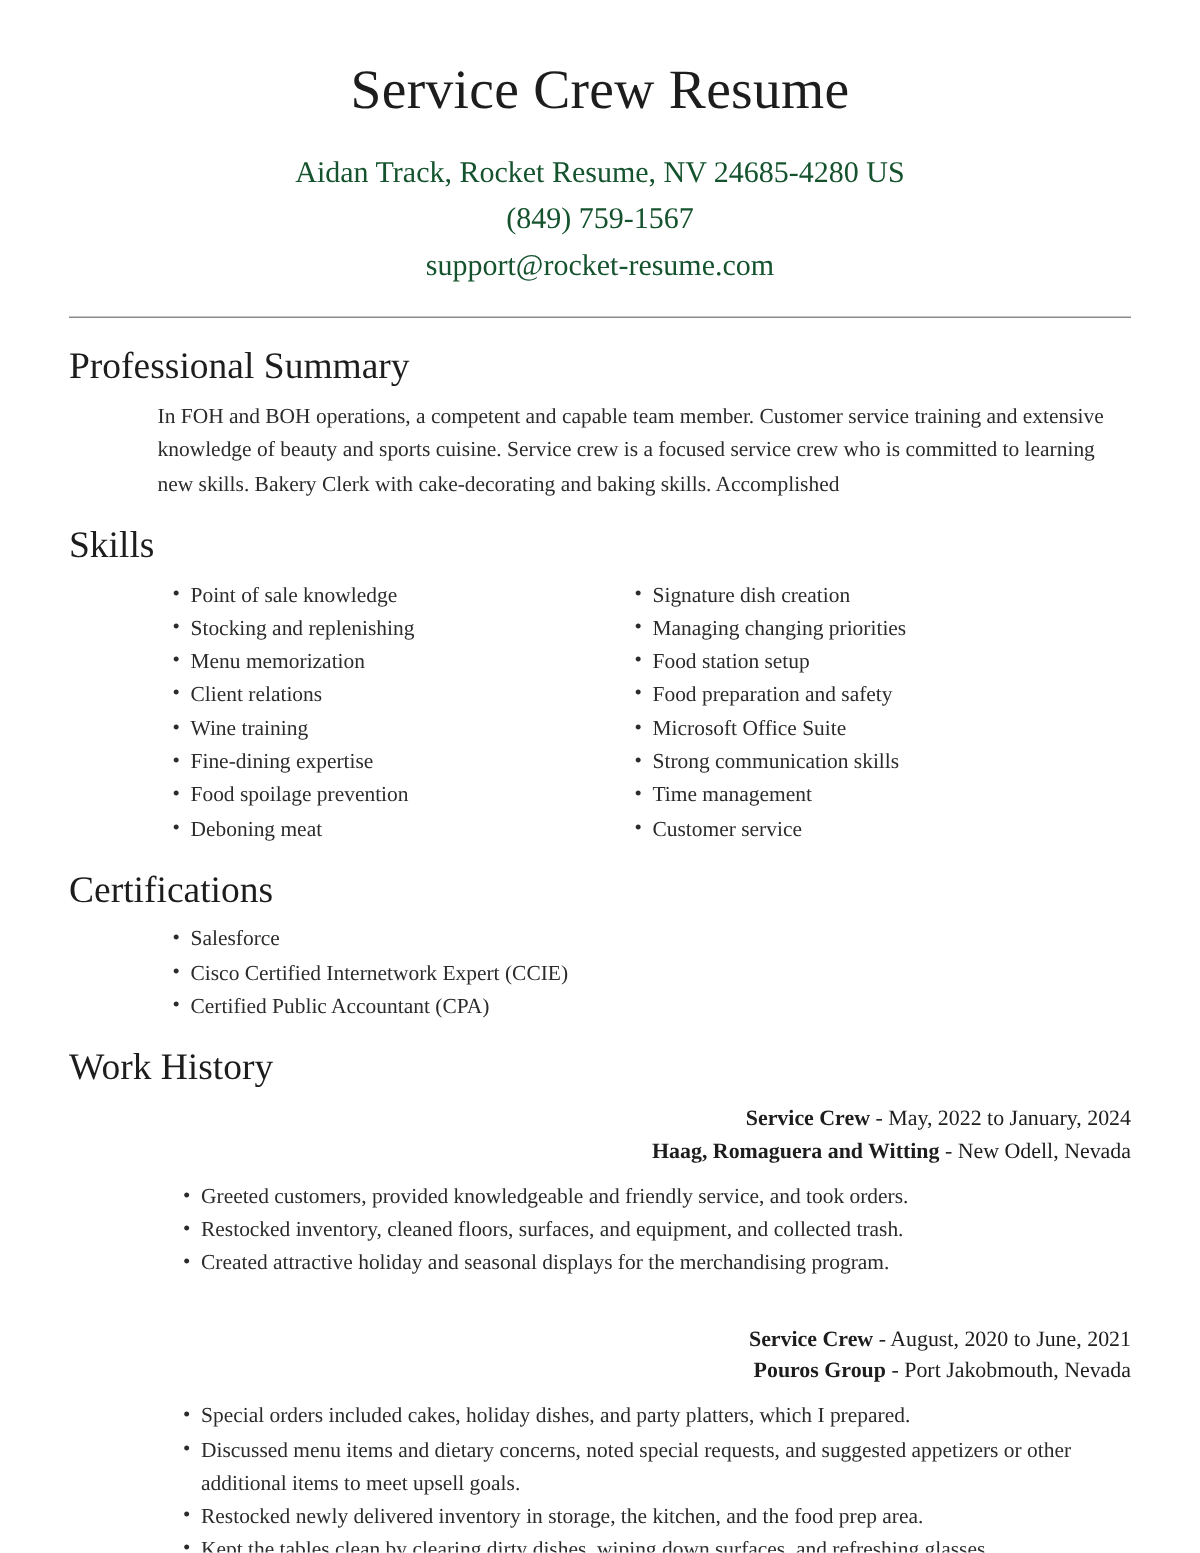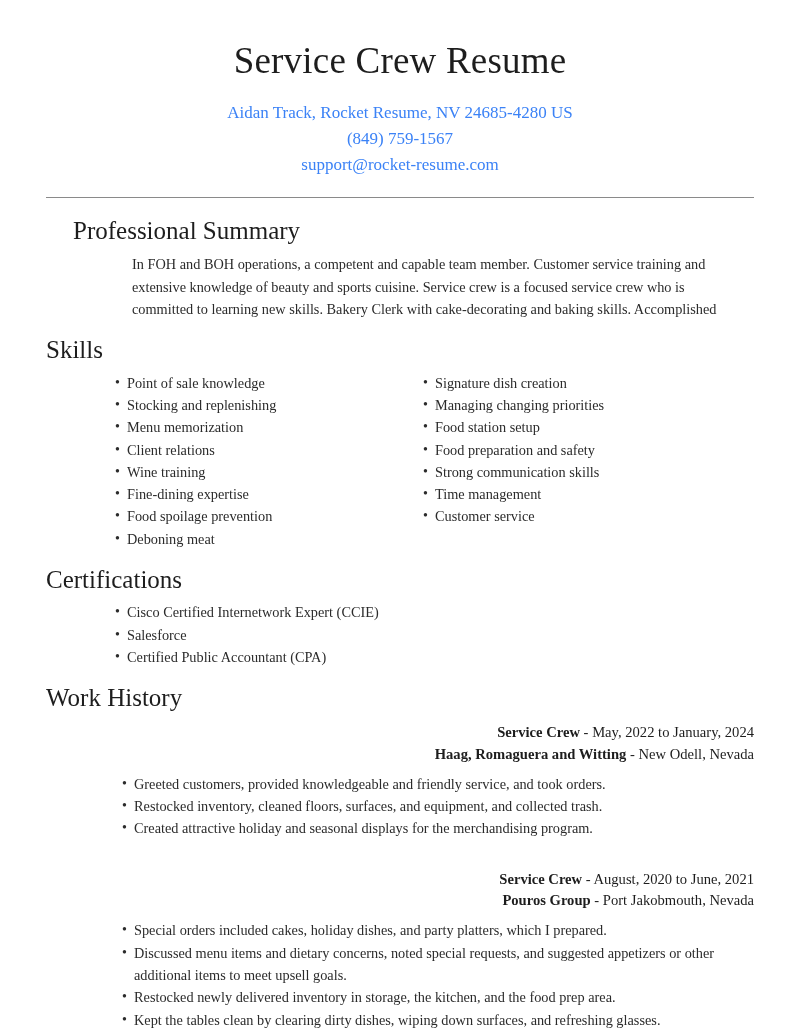--- a/index.html
+++ b/index.html
@@ -32,42 +32,42 @@
     color: #1d1d1d;
     margin: 0;
     padding-top: 41px;
     line-height: 1.1;
   }
   .contact-block {
     text-align: center;
     margin-top: 18px;
   }
   .contact-line {
-    font-size: 17px;
-    color: #3b82f6;
+    font-size: 20px;
+    color: #14532d;
     line-height: 1.55;
   }
   .header-rule {
     border: 0;
     border-top: 1.6px solid #8a8a8a;
     margin: 18px 0 0 0;
   }
 
   
   .section-heading {
     font-size: 25px;
     font-weight: 400;
     color: #1d1d1d;
     margin: 0;
     line-height: 1.1;
   }
   .section {
     margin-top: 16px;
   }
-  .section.summary { margin-top: 19px; margin-left: 27px; }
+  .section.summary { margin-top: 19px; }
 
   
   .summary-text {
     margin: 9px 0 0 0;
     padding-left: 59px;
     padding-right: 14px;
     font-size: 14.3px;
     line-height: 1.56;
     color: #2b2b2b;
     text-align: left;
@@ -176,33 +176,34 @@
             <li>Food spoilage prevention</li>
             <li>Deboning meat</li>
           </ul>
       </div>
       <div class="skills-col right">
         <ul class="bullets" id="skills-right-list">
             <li>Signature dish creation</li>
             <li>Managing changing priorities</li>
             <li>Food station setup</li>
             <li>Food preparation and safety</li>
+            <li>Microsoft Office Suite</li>
             <li>Strong communication skills</li>
             <li>Time management</li>
             <li>Customer service</li>
           </ul>
       </div>
     </div>
   </div>
 
   <div class="section certifications">
     <h2 class="section-heading">Certifications</h2>
     <ul class="bullets" id="certifications-list">
+        <li>Salesforce</li>
         <li>Cisco Certified Internetwork Expert (CCIE)</li>
-        <li>Salesforce</li>
         <li>Certified Public Accountant (CPA)</li>
       </ul>
   </div>
 
   <div class="section">
     <h2 class="section-heading">Work History</h2>
     <div id="work-history-container">
         <div class="job">
           <div class="job-line"><span class="strong">Service Crew</span><span class="sep"> - </span><span class="light">May, 2022 to January, 2024</span></div>
           <div class="job-line"><span class="strong">Haag, Romaguera and Witting</span><span class="sep"> - </span><span class="light">New Odell, Nevada</span></div>

